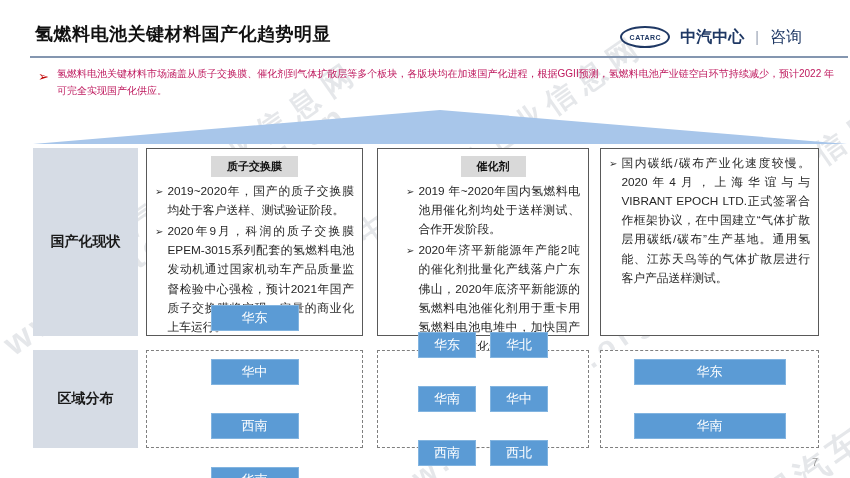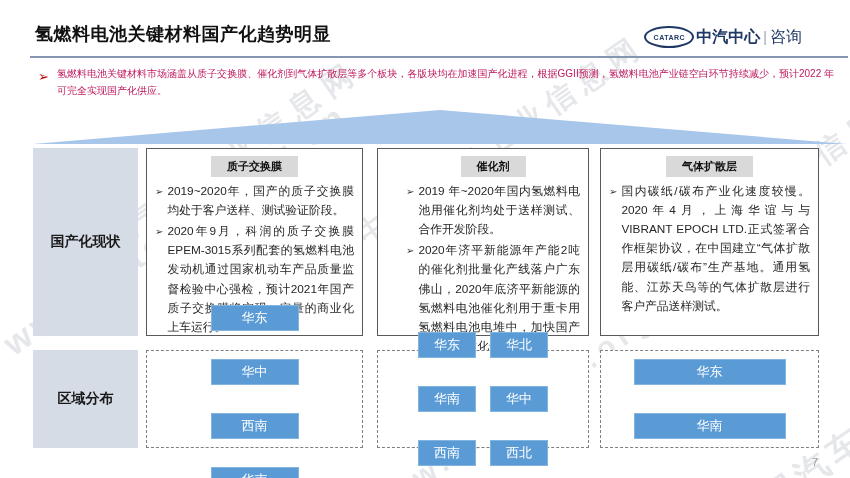--- a/index.html
+++ b/index.html
@@ -12,21 +12,21 @@
   .wm{position:absolute;color:rgba(170,175,185,0.30);font-weight:bold;white-space:nowrap;}
   .wm.r{transform:rotate(-35deg);}
   .wm1{left:-30px;top:210px;font-size:34px;letter-spacing:4px;}
   .wm2{left:30px;top:150px;font-size:30px;letter-spacing:10px;}
   .wm3{left:330px;top:120px;font-size:30px;letter-spacing:8px;}
   .wm4{left:600px;top:170px;font-size:30px;letter-spacing:8px;}
   .wm5{left:330px;top:380px;font-size:30px;letter-spacing:6px;}
   .wm6{left:700px;top:400px;font-size:34px;letter-spacing:6px;}
   
   .title{position:absolute;left:35px;top:22px;font-size:18px;font-weight:bold;color:#111;letter-spacing:0.5px;z-index:2;}
-  .logo{position:absolute;right:48px;top:26px;display:flex;align-items:center;gap:2px;z-index:2;}
+  .logo{position:absolute;right:48px;top:26px;display:flex;align-items:center;gap:10px;z-index:2;}
   .logo-oval{width:46px;height:18px;border:2px solid #1F3864;border-radius:50%;display:flex;align-items:center;justify-content:center;
     font-size:7px;font-weight:bold;color:#1F3864;letter-spacing:0.5px;}
   .logo-name{font-size:16px;font-weight:bold;color:#1F3864;}
   .logo-sep{font-size:14px;color:#9aa3b5;margin:0 1px;}
   .logo-suffix{font-size:16px;color:#1F3864;}
   .head-rule{position:absolute;left:30px;right:2px;top:56px;height:2px;background:#8496B0;z-index:2;}
   
   .intro{position:absolute;left:38px;top:66px;width:796px;display:flex;gap:8px;z-index:2;}
   .intro .arrow{color:#C00000;font-size:13px;line-height:1.65;flex:0 0 auto;}
   .intro .txt{font-size:10px;line-height:1.65;color:#be185d;text-align:justify;}
@@ -114,21 +114,20 @@
           <span class="b-arrow">➢</span>
           <span class="b-text">2019 年~2020年国内氢燃料电池用催化剂均处于送样测试、合作开发阶段。</span>
         </div>
         <div class="bullet-item">
           <span class="b-arrow">➢</span>
           <span class="b-text">2020年济平新能源年产能2吨的催化剂批量化产线落户广东佛山，2020年底济平新能源的氢燃料电池催化剂用于重卡用氢燃料电池电堆中，加快国产催化剂产业化进程。</span>
         </div>
       </div>
   </div>
   <div class="col c3 status">
-    <div class="chip-row"><span class="chip">气体扩散层</span></div>
     <div class="bullets">
         <div class="bullet-item">
           <span class="b-arrow">➢</span>
           <span class="b-text">国内碳纸/碳布产业化速度较慢。2020年4月，上海华谊与与 VIBRANT EPOCH LTD.正式签署合作框架协议，在中国建立“气体扩散层用碳纸/碳布”生产基地。通用氢能、江苏天鸟等的气体扩散层进行客户产品送样测试。</span>
         </div>
       </div>
   </div>
 
   <div class="col c1 regions regions-2">
       <div class="region-btn">华东</div>

